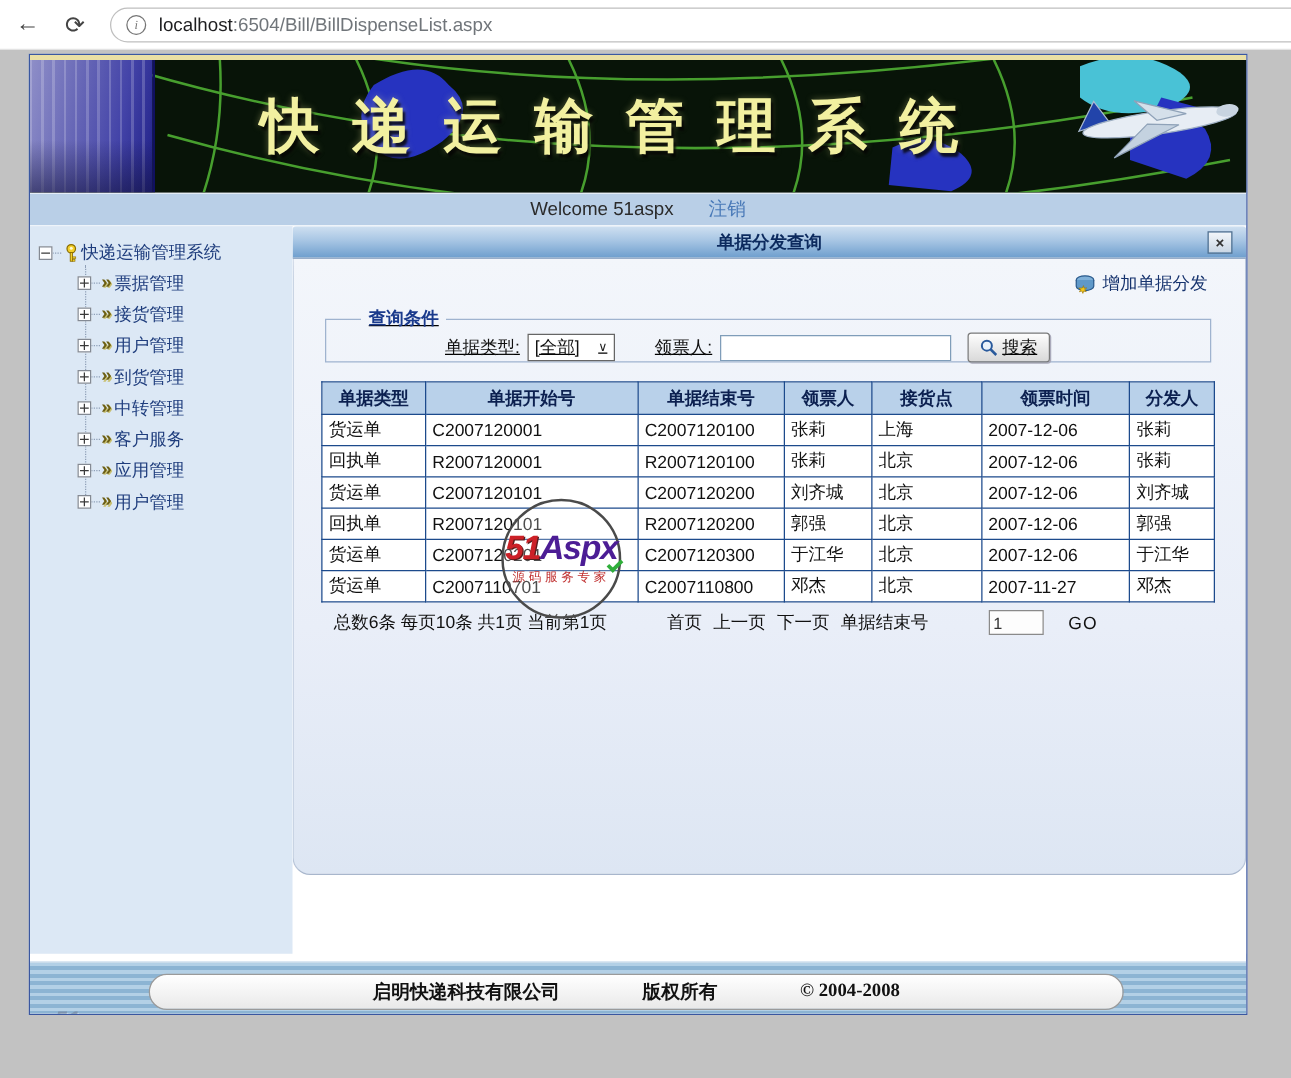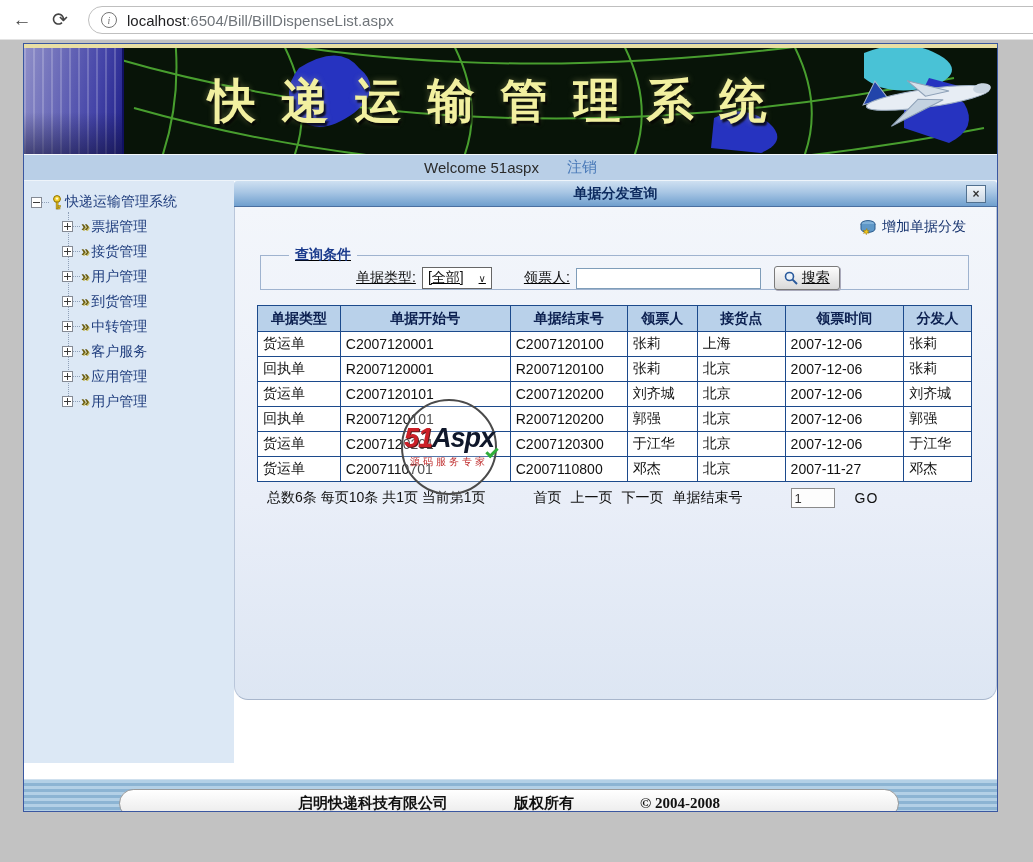--- a/index.html
+++ b/index.html
@@ -78,26 +78,26 @@
   .pager { display:flex; align-items:center; margin:6px 0 0 32px; font-size:14px; color:#111; }
   .pager .links { display:flex; gap:9px; margin-left:48px; }
   .pager .links span { cursor:pointer; }
   .page-input { width:44px; height:20px; border:1px solid #8a8a8a; margin-left:48px; font-size:13px; padding:0 3px; background:#fdfdfd; color:#333; }
   .go { margin-left:20px; cursor:pointer; letter-spacing:1px; }
 
   
   .wm-circle { position:absolute; left:377px; top:355px; width:96px; height:96px; border:2px solid #4a4a4a; border-radius:50%; background:rgba(255,255,255,.25); z-index:40; display:flex; flex-direction:column; align-items:center; justify-content:center; pointer-events:none; }
   .wm-line1 { font-size:27px; font-weight:bold; font-style:italic; letter-spacing:-1px; line-height:1; }
   .wm-51 { color:#cc2027; text-shadow:1px 1px 0 #5a1a1a; }
-  .wm-aspx { color:#0f172a; position:relative; }
+  .wm-aspx { color:#4c1d95; position:relative; }
   .wm-check { position:absolute; right:-4px; bottom:-2px; width:12px; height:7px; border-left:3px solid #2fae3a; border-bottom:3px solid #2fae3a; transform:rotate(-45deg); }
   .wm-line2 { font-size:10px; color:#c03030; letter-spacing:3px; margin-top:3px; }
 
   
-  .footer-zone { position:absolute; left:0; bottom:0; width:100%; height:32px;
+  .footer-zone { position:absolute; left:0; bottom:0; width:100%; height:42px;
     background:repeating-linear-gradient(180deg,#b3d0e6 0 3px,#8cb4d3 3px 6px); border-top:1px solid #cfe0ee; }
   .footer-pill { position:absolute; left:95px; top:9px; width:780px; height:29px; background:linear-gradient(180deg,#ffffff,#e9e9e9); border:1px solid #9a9a9a; border-radius:15px; display:flex; align-items:center; justify-content:center; gap:66px; font-size:15px; color:#111; }
   .f-co { font-weight:bold; font-family:"Liberation Serif",serif; }
   .site-wm { position:absolute; left:0; width:100%; top:36px; text-align:left; font-size:17px; font-weight:bold; font-style:italic; color:#7d93ad; text-shadow:1px 1px 0 #e8eef4; letter-spacing:1px;padding-left:20px; }
 </style>
 </head>
 <body>
 
 <div class="screen">
 

